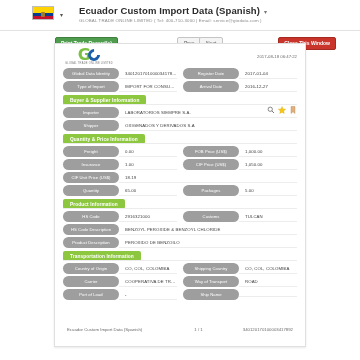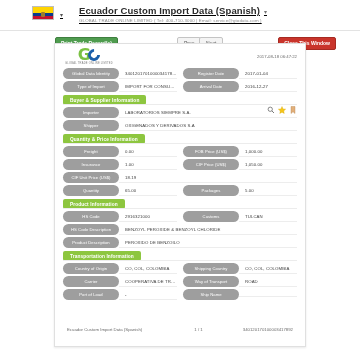--- a/index.html
+++ b/index.html
@@ -9,21 +9,20 @@
     height: 360px;
     background: #ffffff;
     font-family: "Liberation Sans", sans-serif;
     overflow: hidden;
   }
   #app {
     position: relative;
     width: 360px;
     height: 360px;
     background: #ffffff;
-    text-decoration: underline;
   }
 
   
   .topbar {
     display: flex;
     align-items: flex-start;
     padding: 5px 0 4px 32px;
     gap: 6px;
   }
   .flag {

